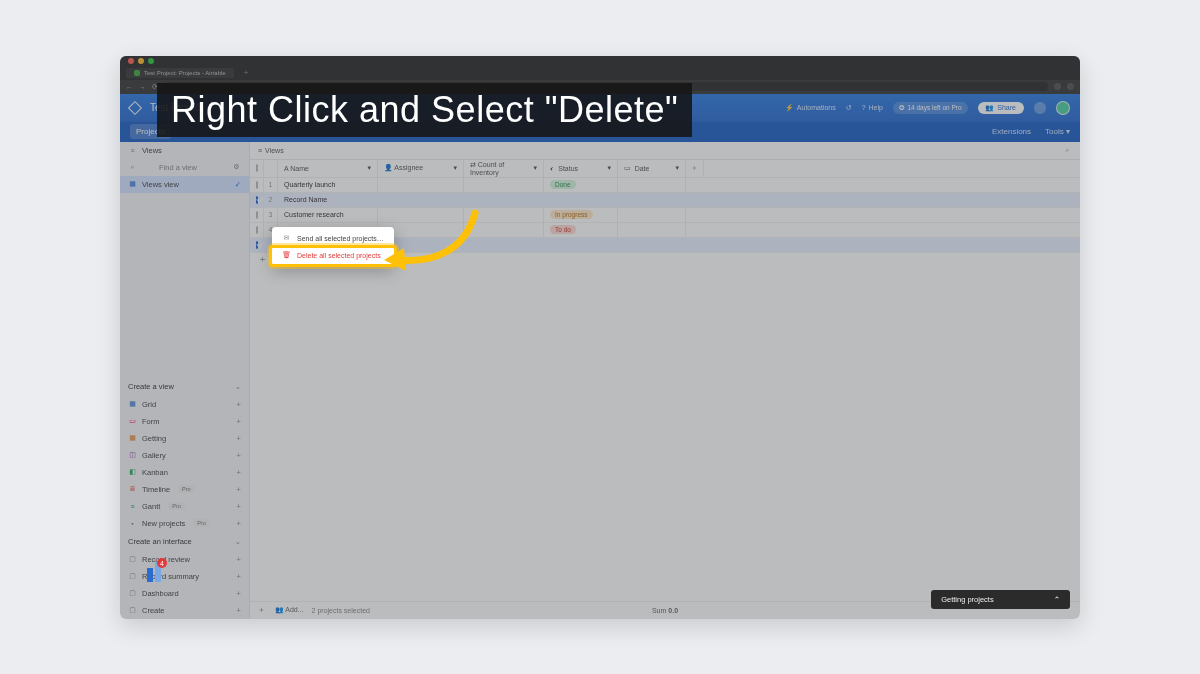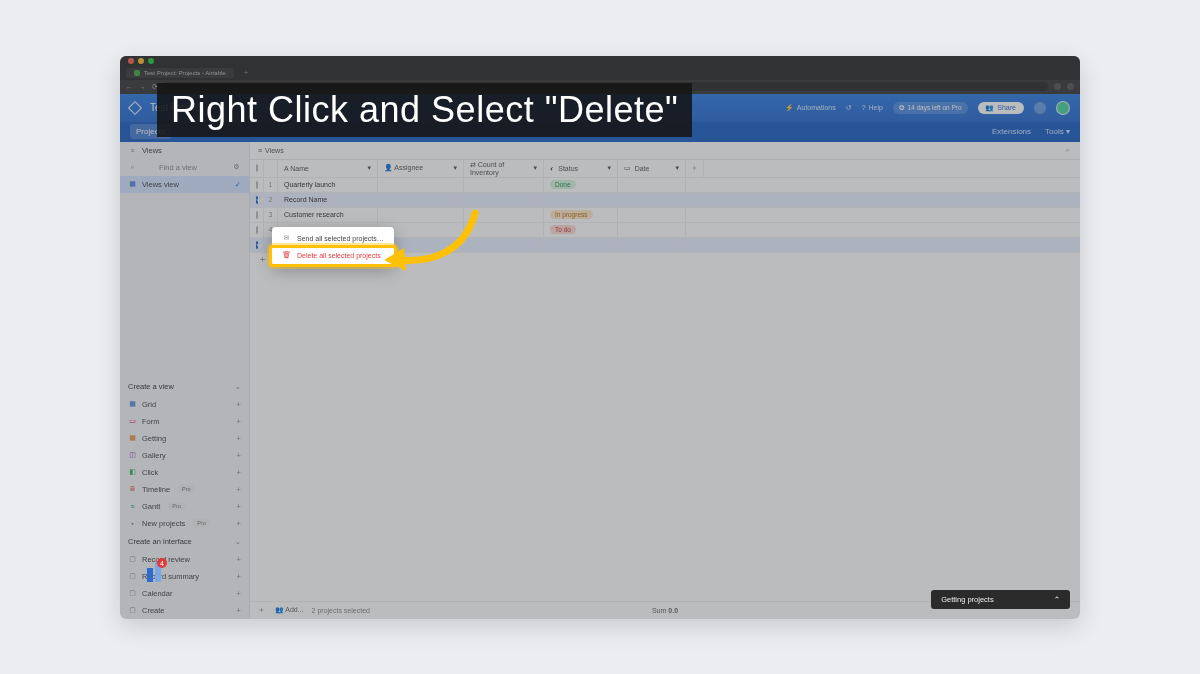--- a/index.html
+++ b/index.html
@@ -199,21 +199,21 @@
               <span>Getting</span>
               <span class="plus">+</span>
             </div>
             <div class="side-row">
               <span class="ic purple">◫</span>
               <span>Gallery</span>
               <span class="plus">+</span>
             </div>
             <div class="side-row">
               <span class="ic green">◧</span>
-              <span>Click</span>
+              <span>Kanban</span>
               <span class="plus">+</span>
             </div>
             <div class="side-row">
               <span class="ic red">≣</span>
               <span>Timeline</span>
               <span class="pro-pill">Pro</span>
               <span class="plus">+</span>
             </div>
             <div class="side-row">
               <span class="ic teal">≡</span>
@@ -239,21 +239,21 @@
               <span>Record review</span>
               <span class="plus">+</span>
             </div>
             <div class="side-row">
               <span class="ic gray">▢</span>
               <span>Record summary</span>
               <span class="plus">+</span>
             </div>
             <div class="side-row">
               <span class="ic gray">▢</span>
-              <span>Calendar</span>
+              <span>Dashboard</span>
               <span class="plus">+</span>
             </div>
             <div class="side-row">
               <span class="ic gray">▢</span>
               <span>Create</span>
               <span class="plus">+</span>
             </div>
           </div>
       </div>
 

